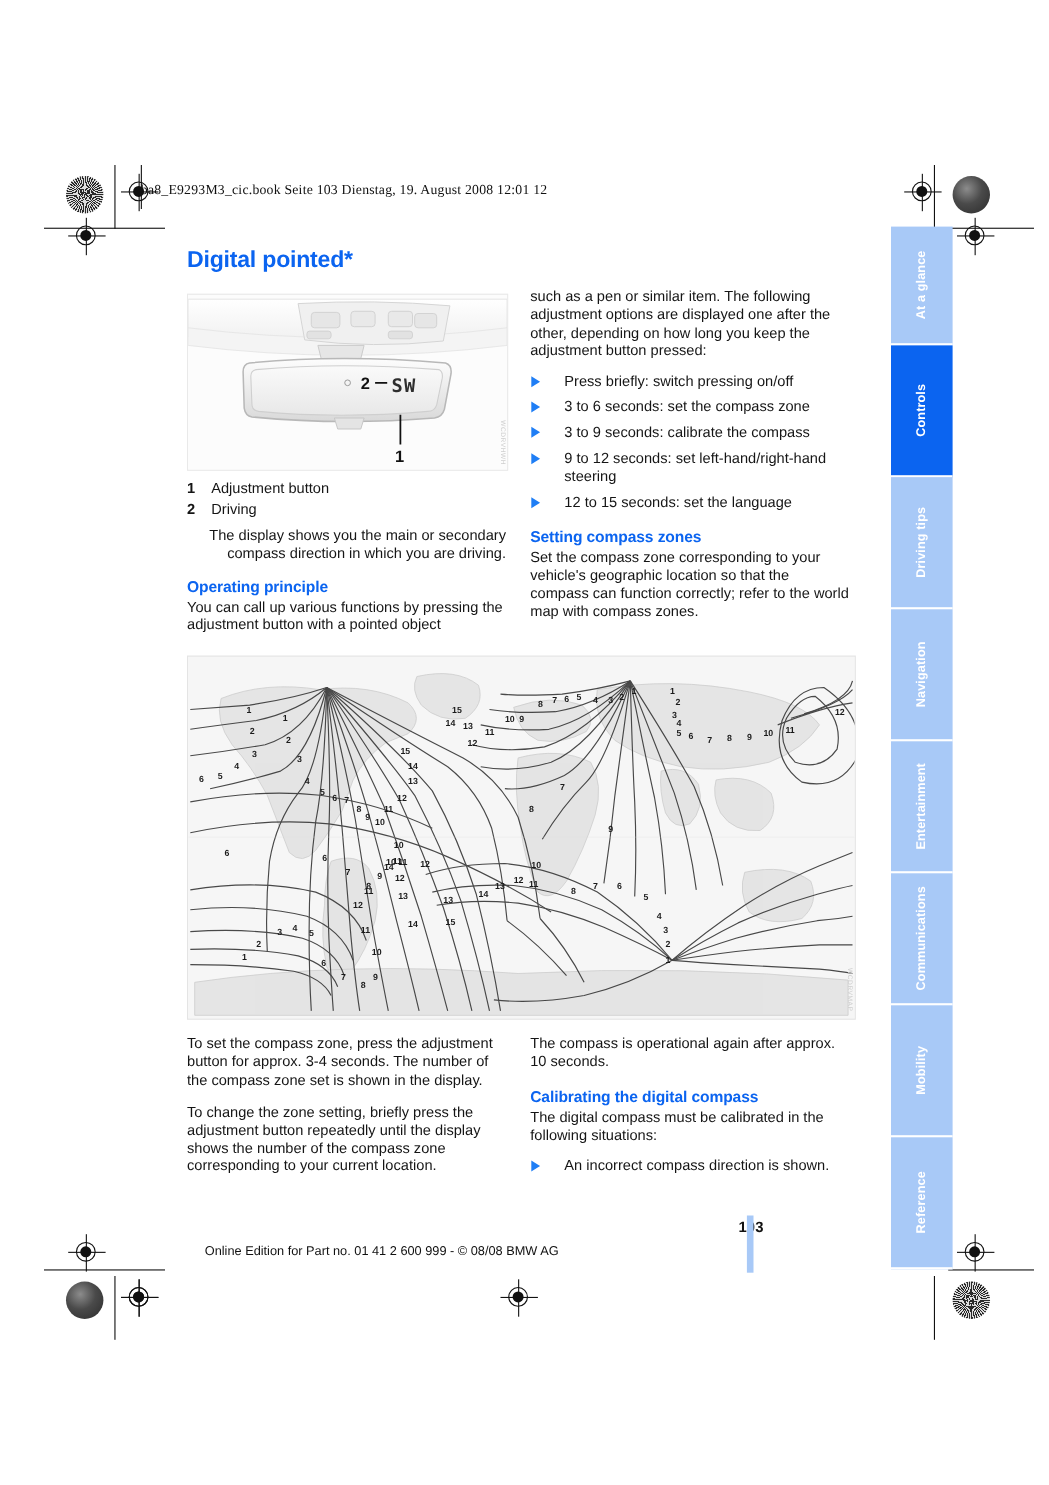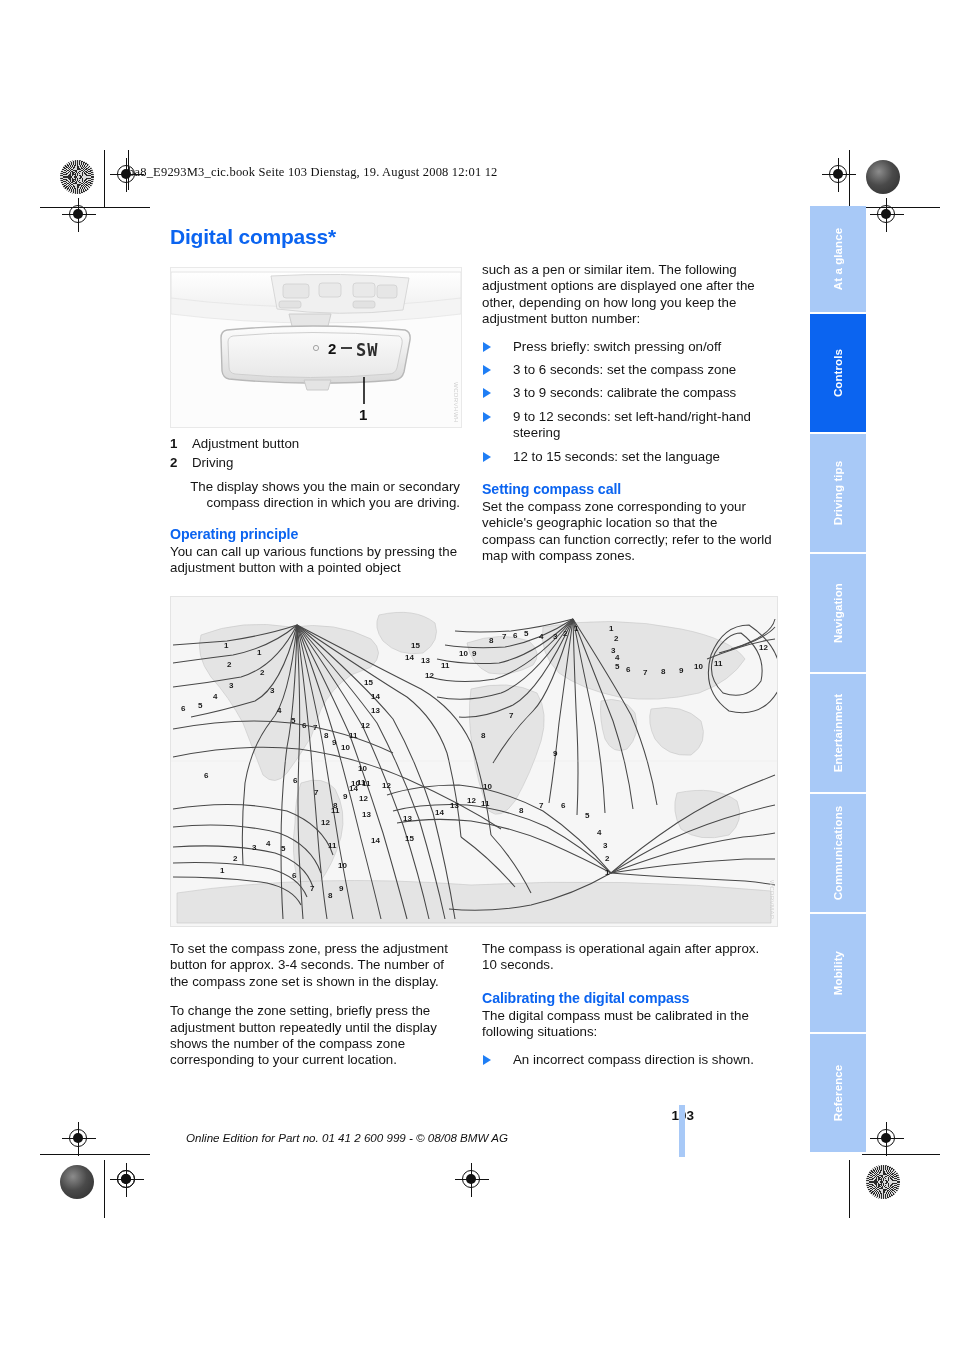--- a/index.html
+++ b/index.html
@@ -244,21 +244,20 @@
     font-weight: bold;
     color: #111;
   }
   .footer-line {
     position: absolute;
     left: 0; top: 1131px;
     width: 694px;
     text-align: center;
     font-size: 11.6px;
     color: #111;
-    font-style: italic;
   }
   .footer-bar {
     position: absolute;
     left: 679px;
     top: 1105px;
     width: 6px;
     height: 52px;
     background: #a8c9f7;
   }
 </style>
@@ -332,21 +331,21 @@
 </div>
 <div class="reg-mark" style="left:455px;top:1163px;">
   <div class="hline"></div>
     <div class="vline"></div>
     <div class="ring"></div>
     <div class="ring2"></div>
 </div>
 
 <div class="slug">ba8_E9293M3_cic.book  Seite 103  Dienstag, 19. August 2008  12:01 12</div>
 
-<div class="page-title">Digital compass*</div>
+<div class="page-title">Digital pointed*</div>
 
 <div class="mirror-fig">
   <svg width="290" height="159" viewBox="0 0 290 159">
     <defs>
       <linearGradient id="roofg" x1="0" y1="0" x2="0" y2="1">
         <stop offset="0%" stop-color="#ffffff"></stop>
         <stop offset="100%" stop-color="#ededed"></stop>
       </linearGradient>
       <linearGradient id="glassg" x1="0" y1="0" x2="0" y2="1">
         <stop offset="0%" stop-color="#fafafa"></stop>
@@ -397,29 +396,29 @@
   </div>
   <div class="figure-caption-row">
     <span class="num">2</span><span>Driving</span>
   </div>
   <p class="body" style="margin-top:7px;text-align:right;">The display shows you the main or secondary compass direction in which you are driving.</p>
   <h2 class="sub">Operating principle</h2>
   <p class="body">You can call up various functions by pressing the adjustment button with a pointed object</p>
 </div>
 
 <div class="col-right">
-  <p class="body">such as a pen or similar item. The following adjustment options are displayed one after the other, depending on how long you keep the adjustment button number:</p>
+  <p class="body">such as a pen or similar item. The following adjustment options are displayed one after the other, depending on how long you keep the adjustment button pressed:</p>
   <ul class="tri">
     <li><span class="bullet"></span><span>Press briefly: switch pressing on/off</span></li>
     <li><span class="bullet"></span><span>3 to 6 seconds: set the compass zone</span></li>
     <li><span class="bullet"></span><span>3 to 9 seconds: calibrate the compass</span></li>
     <li><span class="bullet"></span><span>9 to 12 seconds: set left-hand/right-hand steering</span></li>
     <li><span class="bullet"></span><span>12 to 15 seconds: set the language</span></li>
   </ul>
-  <h2 class="sub tight">Setting compass call</h2>
+  <h2 class="sub tight">Setting compass zones</h2>
   <p class="body">Set the compass zone corresponding to your vehicle's geographic location so that the compass can function correctly; refer to the world map with compass zones.</p>
 </div>
 
 <div class="map-fig">
   <svg width="606" height="329" viewBox="0 0 606 329">
     <rect x="0" y="0" width="606" height="329" fill="#f6f6f6"></rect>
 
     <g fill="#e4e4e4" stroke="#c9c9c9" stroke-width="0.7" opacity="0.95">
 
       <path d="M30 38 Q70 22 120 30 Q165 24 200 42 Q215 56 200 70 L180 78 Q160 92 150 112 L140 140 Q128 160 116 176 Q104 190 92 178 Q82 152 72 126 Q58 100 40 80 Q24 58 30 38 Z"></path>

